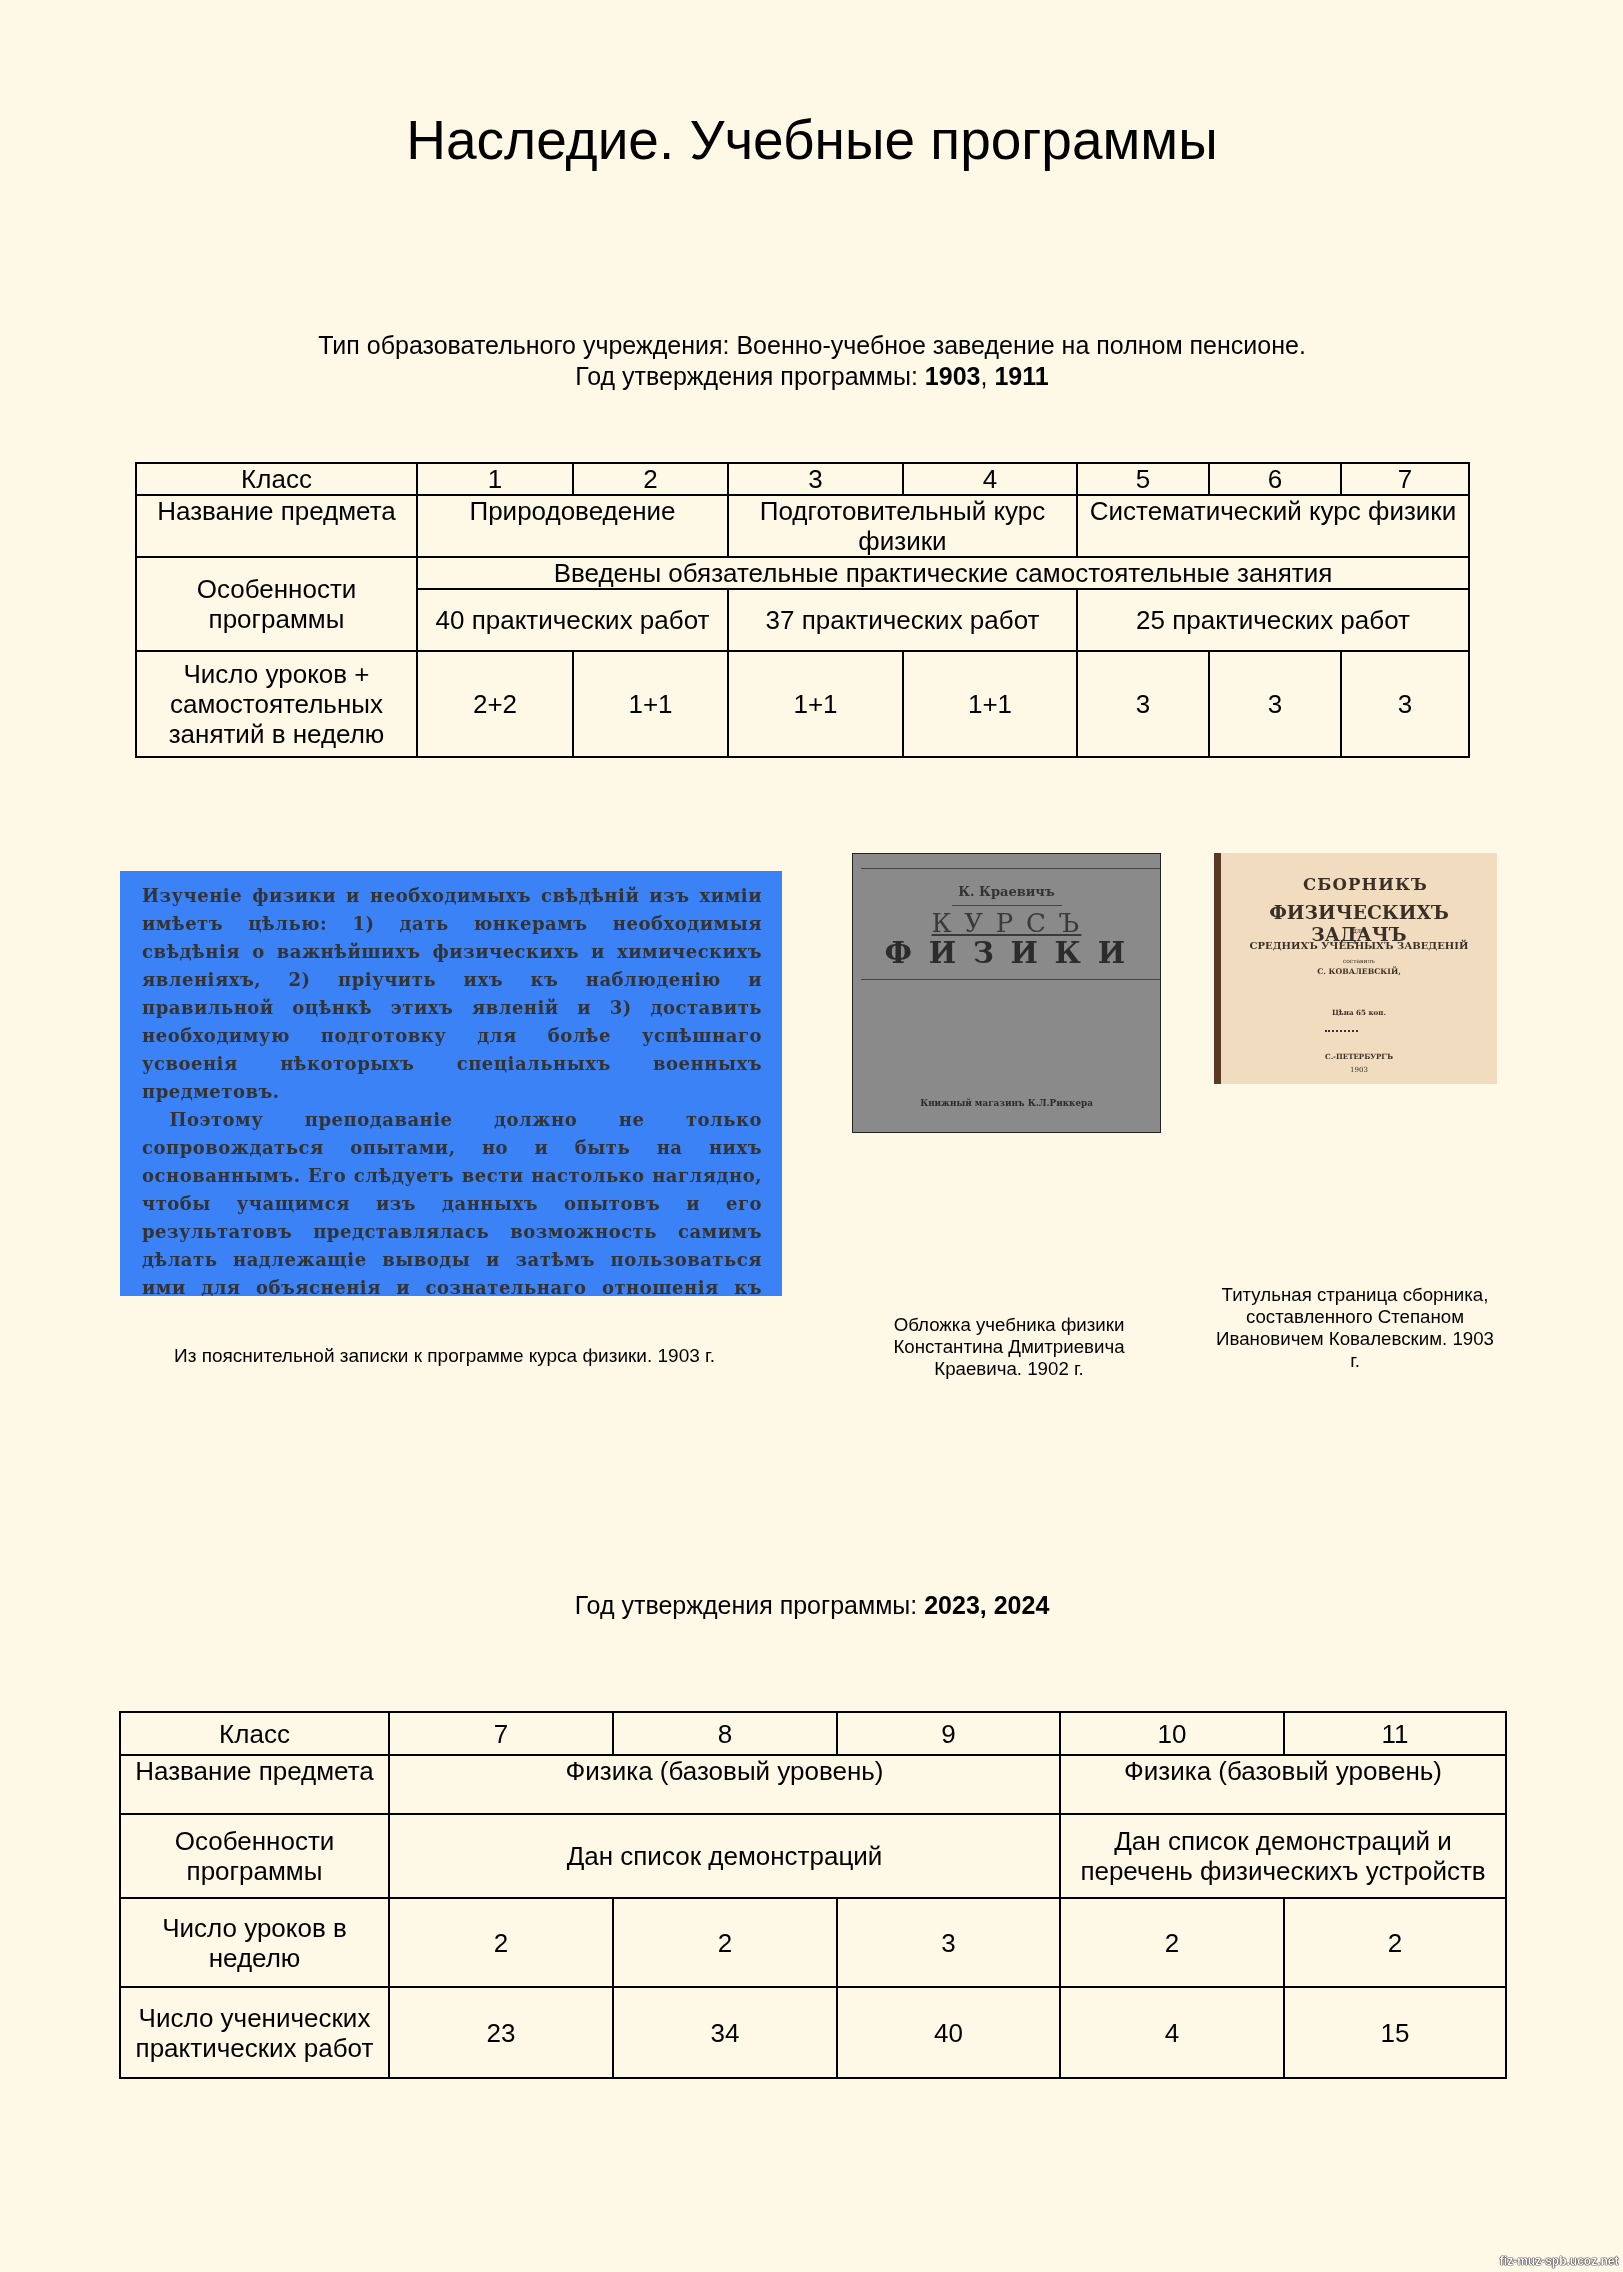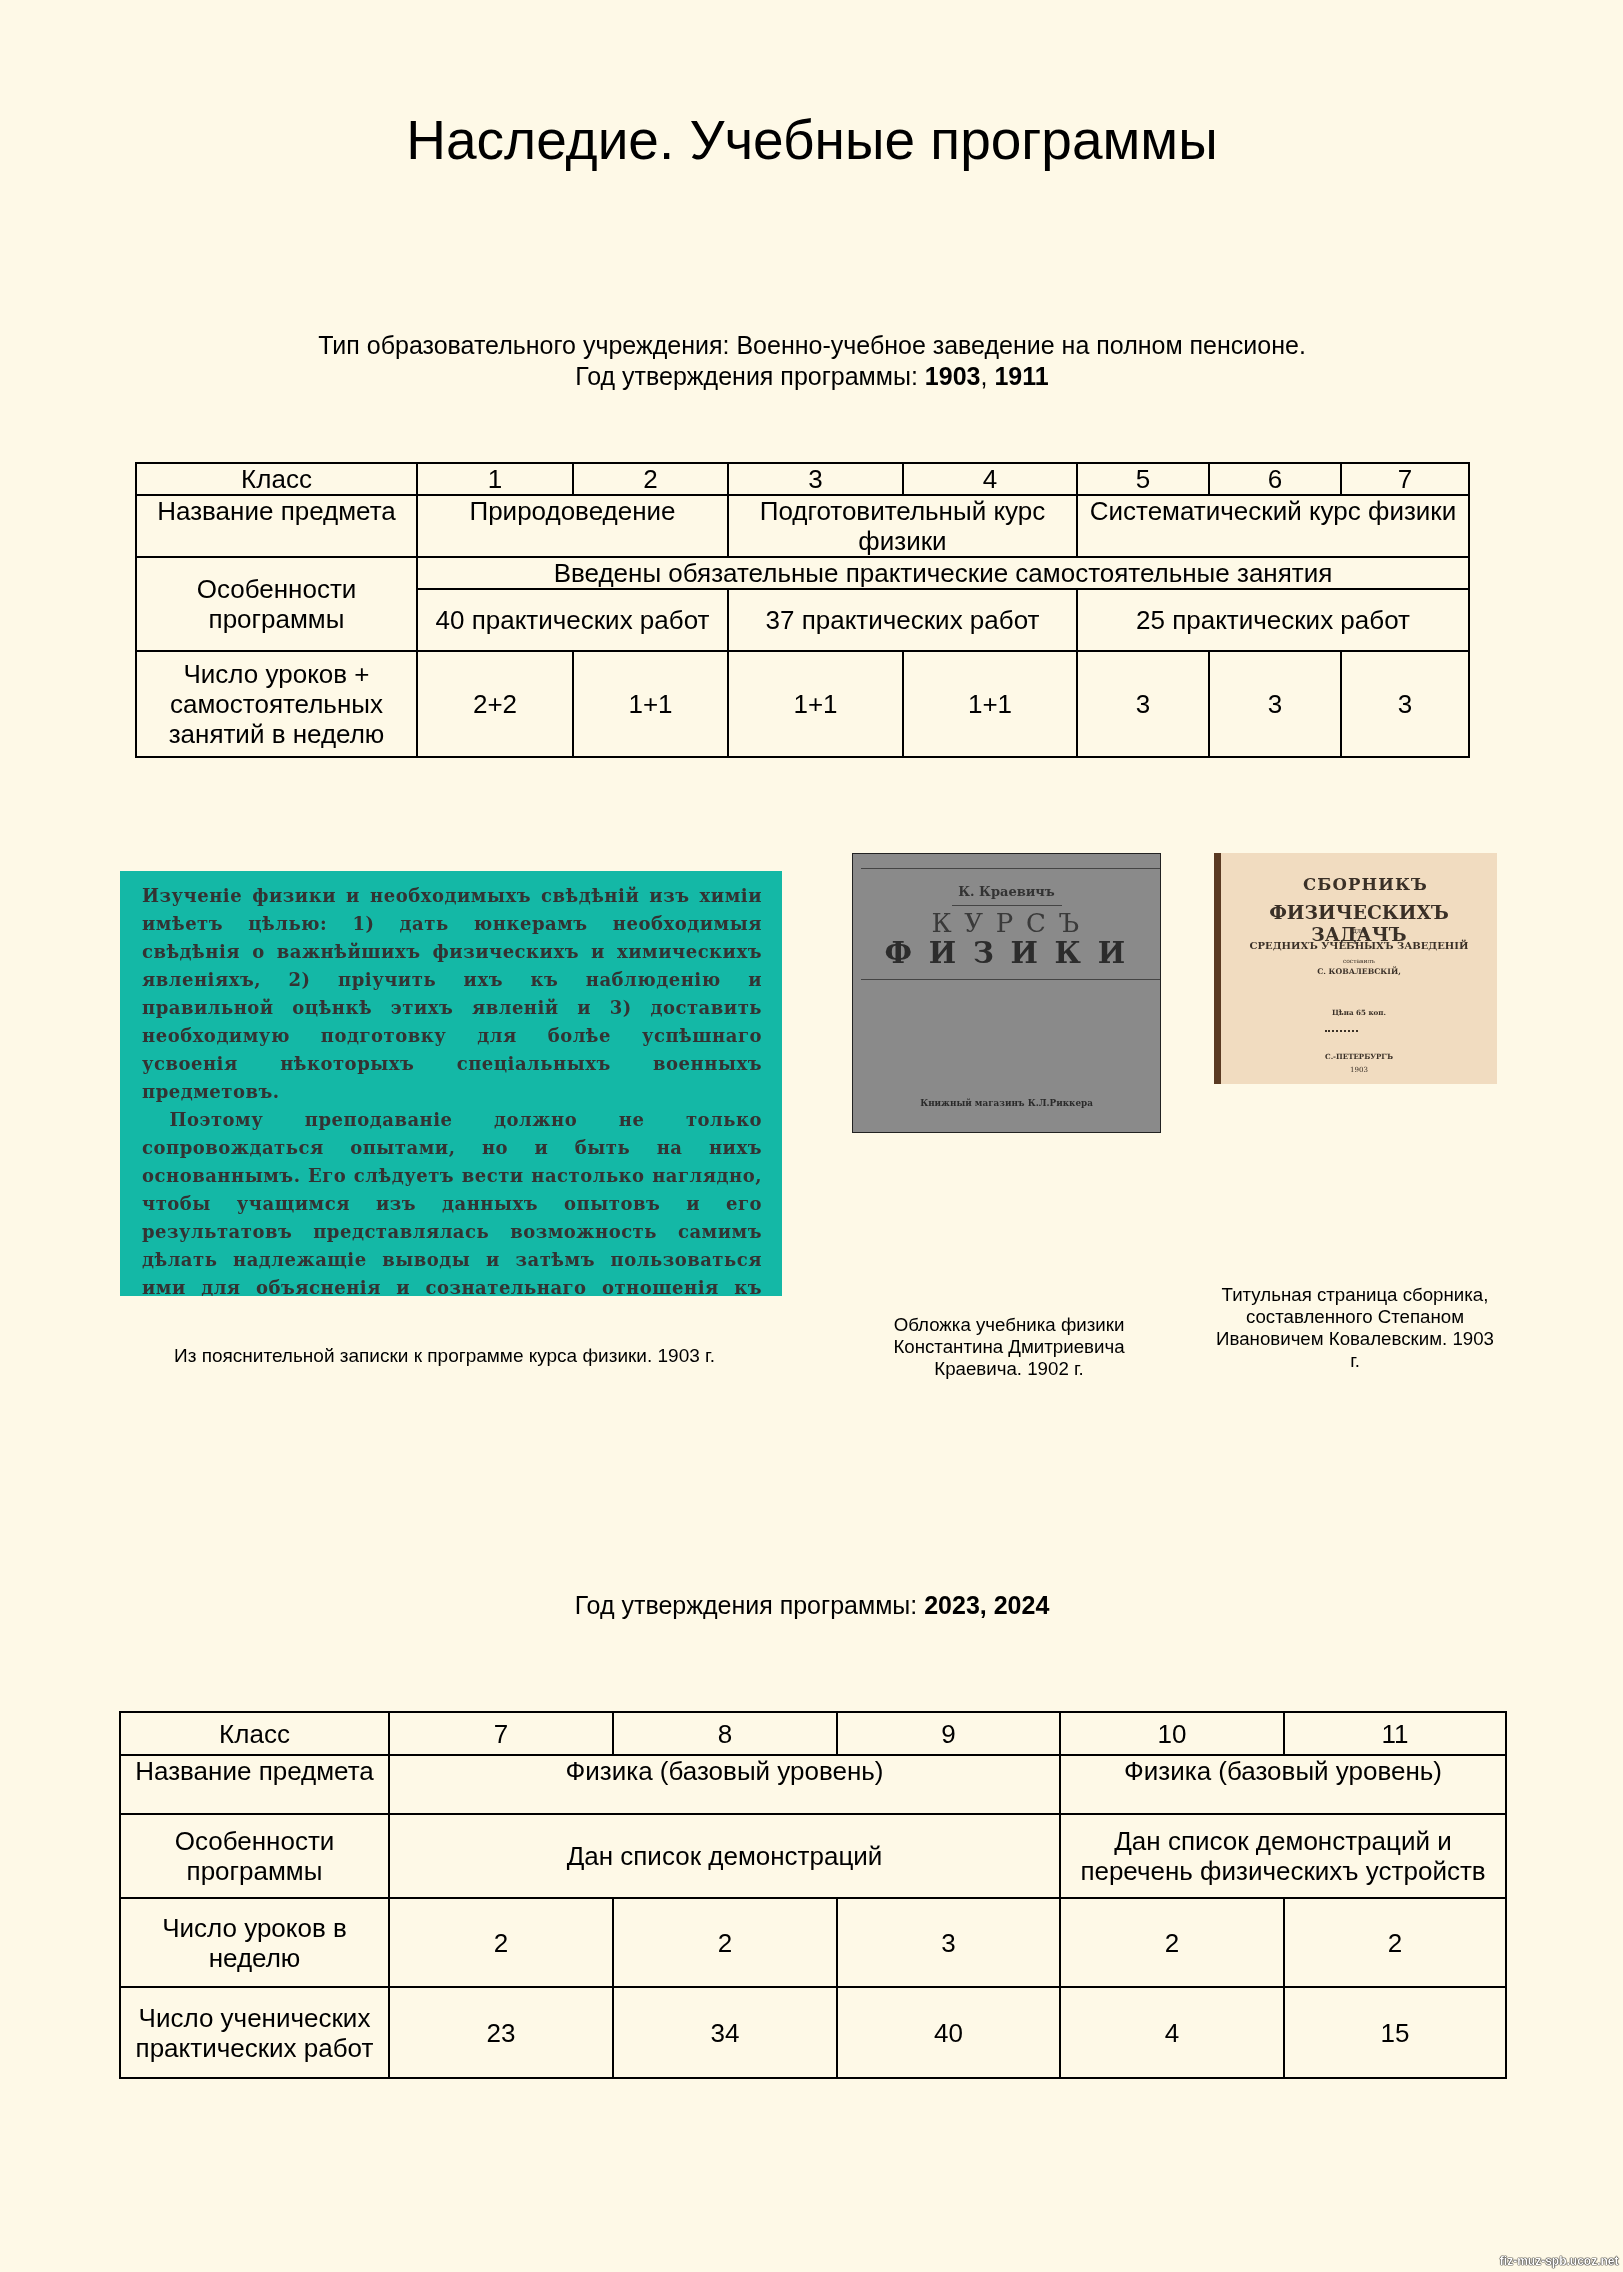--- a/index.html
+++ b/index.html
@@ -76,32 +76,32 @@
     <td>1+1</td>
     <td>1+1</td>
     <td>1+1</td>
     <td>3</td>
     <td>3</td>
     <td>3</td>
   </tr>
 </tbody>
   </table>
 
-<div class="photo oldtext" style="left:120px; top:871px; width:662px; height:425px; background:#14b8a6;">
+<div class="photo oldtext" style="left:120px; top:871px; width:662px; height:425px; background:#3b82f6;">
   <p>Изученіе физики и необходимыхъ свѣдѣній изъ химіи имѣетъ цѣлью: 1) дать юнкерамъ необходимыя свѣдѣнія о важнѣйшихъ физическихъ и химическихъ явленіяхъ, 2) пріучить ихъ къ наблюденію и правильной оцѣнкѣ этихъ явленій и 3) доставить необходимую подготовку для болѣе успѣшнаго усвоенія нѣкоторыхъ спеціальныхъ военныхъ предметовъ.</p>
   <p class="ind">Поэтому преподаваніе должно не только сопровождаться опытами, но и быть на нихъ основаннымъ. Его слѣдуетъ вести настолько наглядно, чтобы учащимся изъ данныхъ опытовъ и его результатовъ представлялась возможность самимъ дѣлать надлежащіе выводы и затѣмъ пользоваться ими для объясненія и сознательнаго отношенія къ явленіямъ окружающаго физическаго міра.</p>
 
 </div>
 <div class="caption" style="left:120px; top:1345px; width:649px; font-size:19px;">Из пояснительной записки к программе курса физики. 1903 г.</div>
 
 <div class="photo" style="left:852px; top:853px; width:309px; height:280px; background:#8a8a8a; border:1.6px solid #222; box-sizing:border-box;">
   <div style="position:absolute; left:8.2px; right:0; top:13.7px; border-top:1.6px solid #444;"></div>
   <div style="position:absolute; left:0; right:0; top:30px; text-align:center; font-family:'DejaVu Serif',serif; font-size:13px; font-weight:bold; color:#333;">К. Краевичъ</div>
   <div style="position:absolute; left:99px; width:110px; top:51px; border-top:1.1px solid #444;"></div>
-  <div style="position:absolute; left:0; right:0; top:54px; text-align:center; font-family:'DejaVu Serif',serif; font-size:26px; color:#3a3a3a; letter-spacing:2.2px;">К У Р С Ъ</div>
+  <div style="position:absolute; left:0; right:0; top:54px; text-align:center; font-family:'DejaVu Serif',serif; font-size:26px; color:#3a3a3a; letter-spacing:2.2px;text-decoration:underline;">К У Р С Ъ</div>
   <div style="position:absolute; left:0; right:0; top:82px; text-align:center; font-family:'DejaVu Serif',serif; font-size:29px; font-weight:bold; color:#2c2c2c; letter-spacing:3.3px;">Ф И З И К И</div>
   <div style="position:absolute; left:8.2px; right:0; top:125px; border-top:1.6px solid #444;"></div>
   <div style="position:absolute; left:0; right:0; top:244px; text-align:center; font-family:'DejaVu Serif',serif; font-size:8.8px; font-weight:bold; color:#2a2a2a;">Книжный магазинъ К.Л.Риккера</div>
 </div>
 <div class="caption" style="left:847px; top:1314px; width:324px;">Обложка учебника физики Константина Дмитриевича Краевича. 1902 г.</div>
 
 <div class="photo" style="left:1214px; top:853px; width:283px; height:231px; background:#f1dcc0; border-left:7.7px solid #5a3a22; box-sizing:border-box; font-family:'DejaVu Serif',serif; color:#3a3027; text-align:center;">
   <div style="position:absolute; left:0; right:0; top:22px; font-size:16.5px; font-weight:bold; letter-spacing:1.1px;padding-left:13px;">СБОРНИКЪ</div>
   <div style="position:absolute; left:0; right:0; top:48px; font-size:18.7px; font-weight:bold;">ФИЗИЧЕСКИХЪ ЗАДАЧЪ</div>
   <div style="position:absolute; left:0; right:0; top:74px; font-size:6.6px;">для</div>

